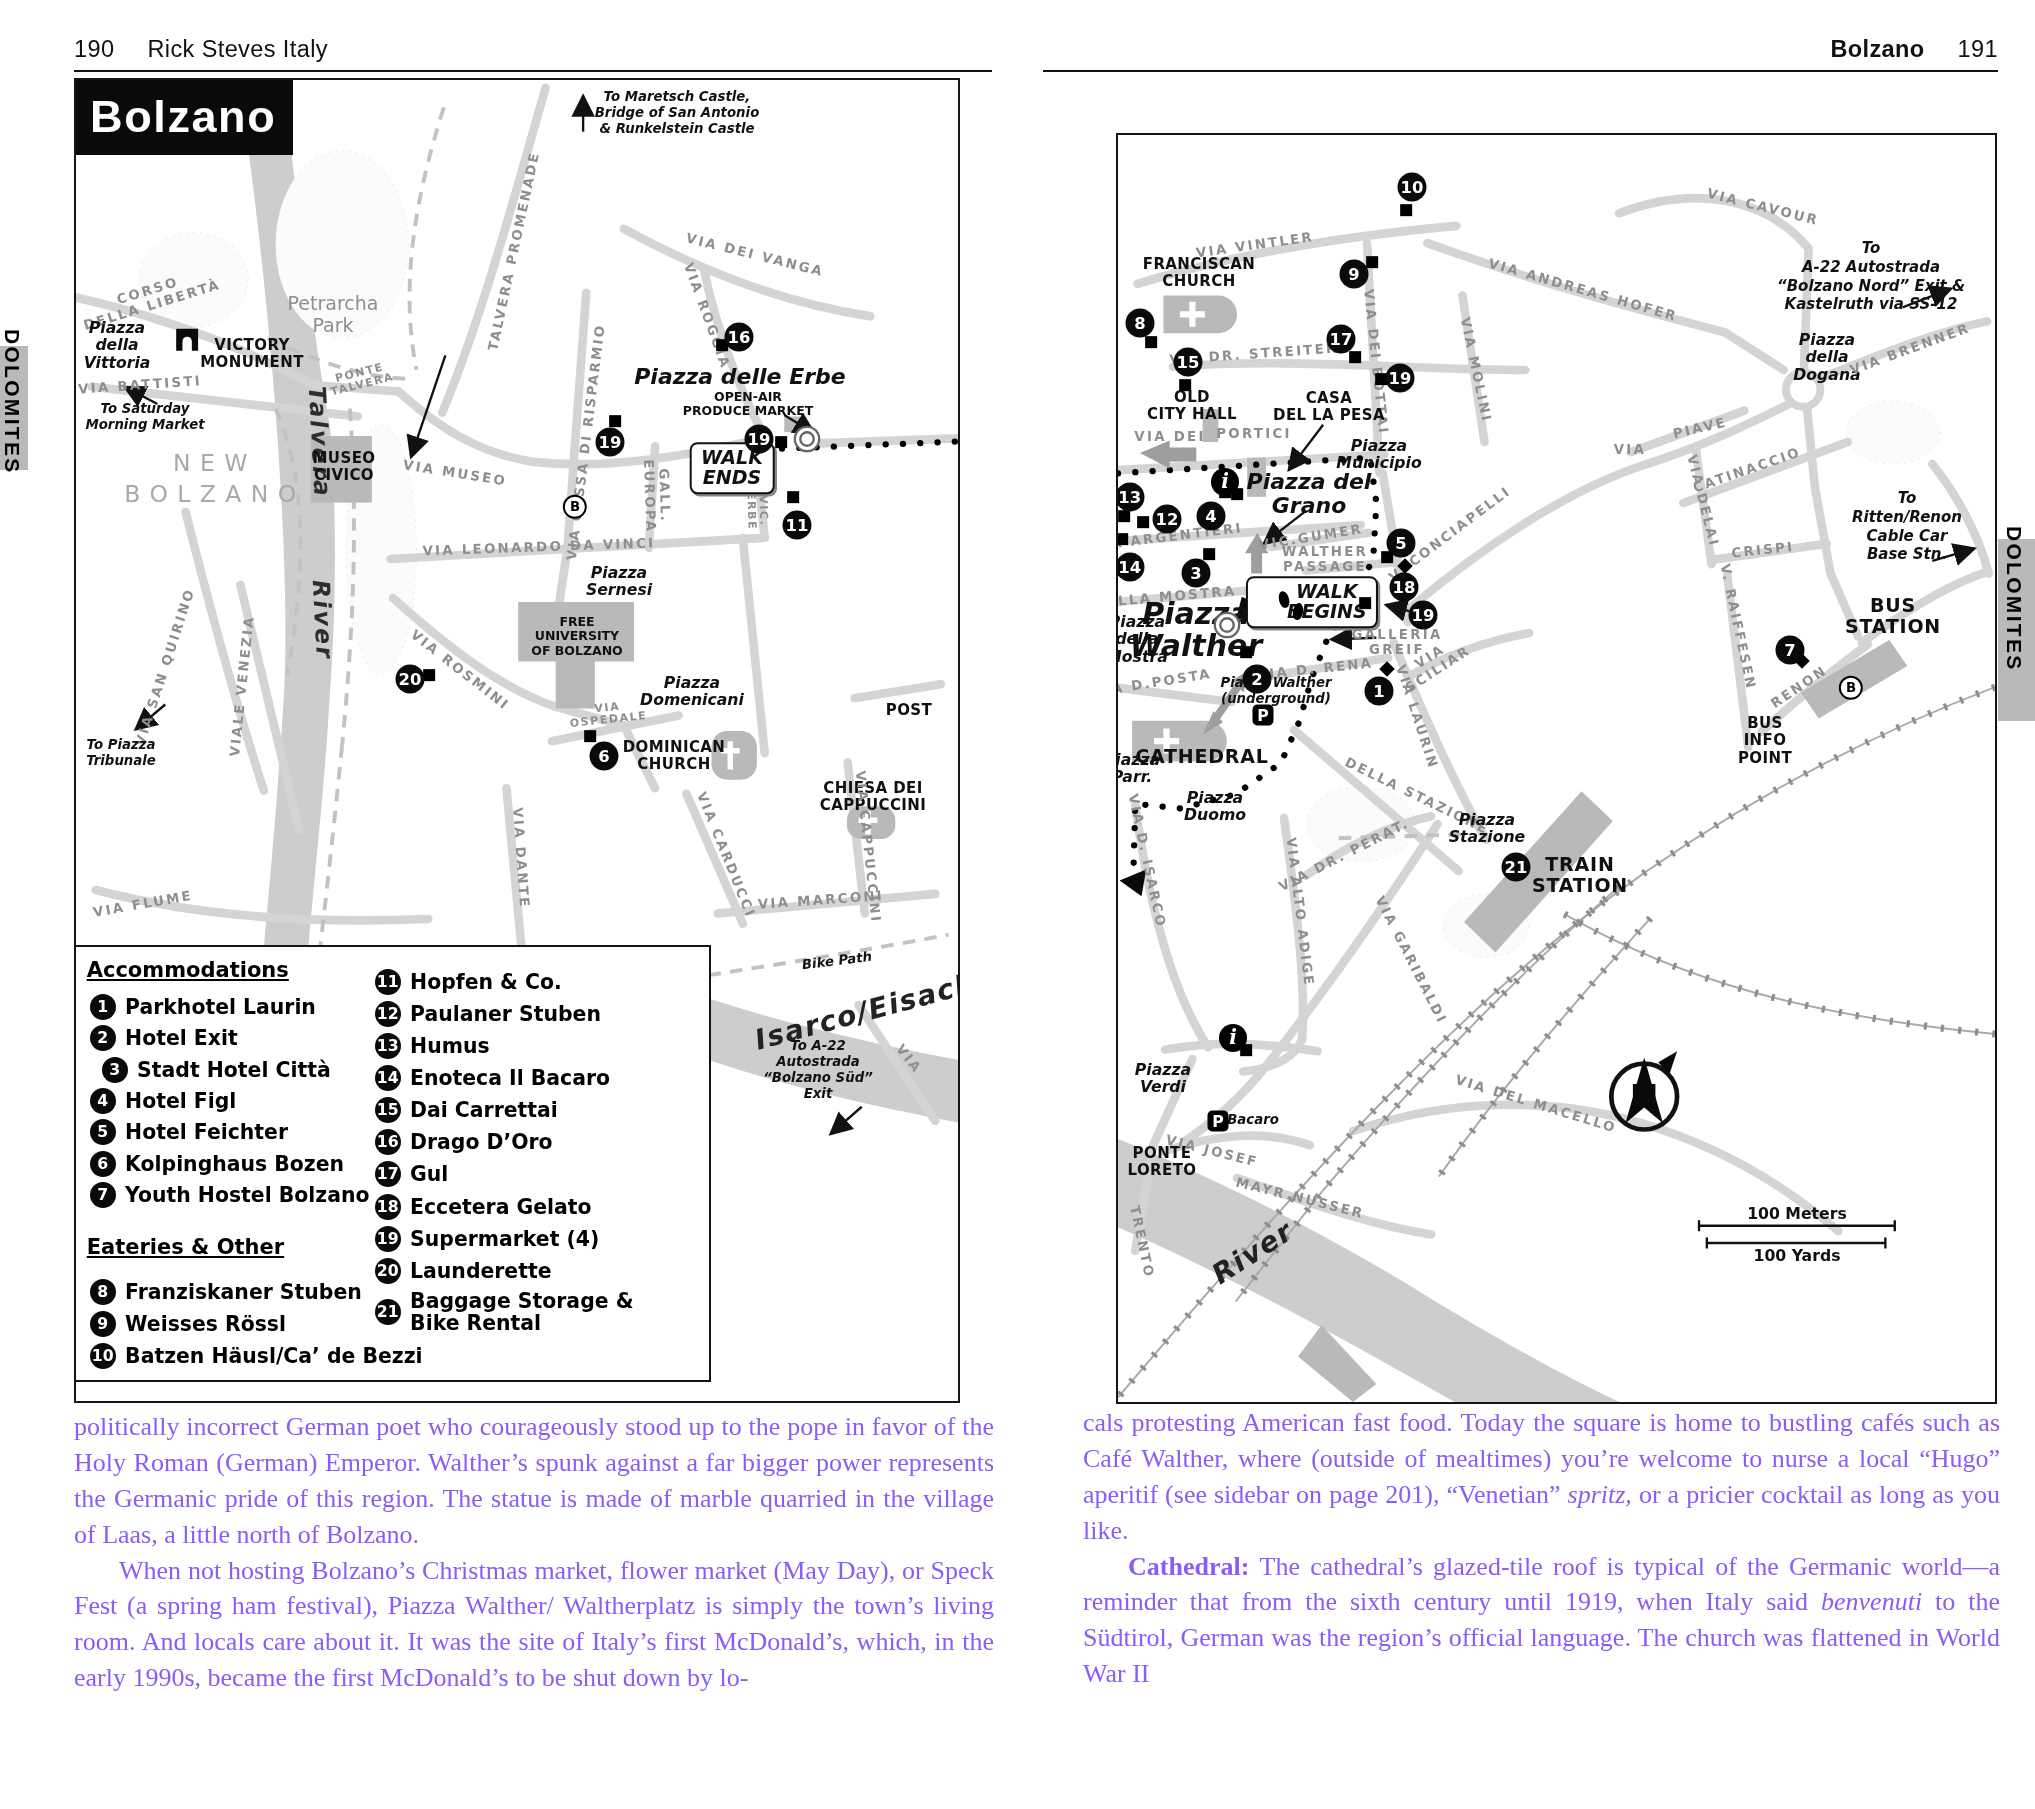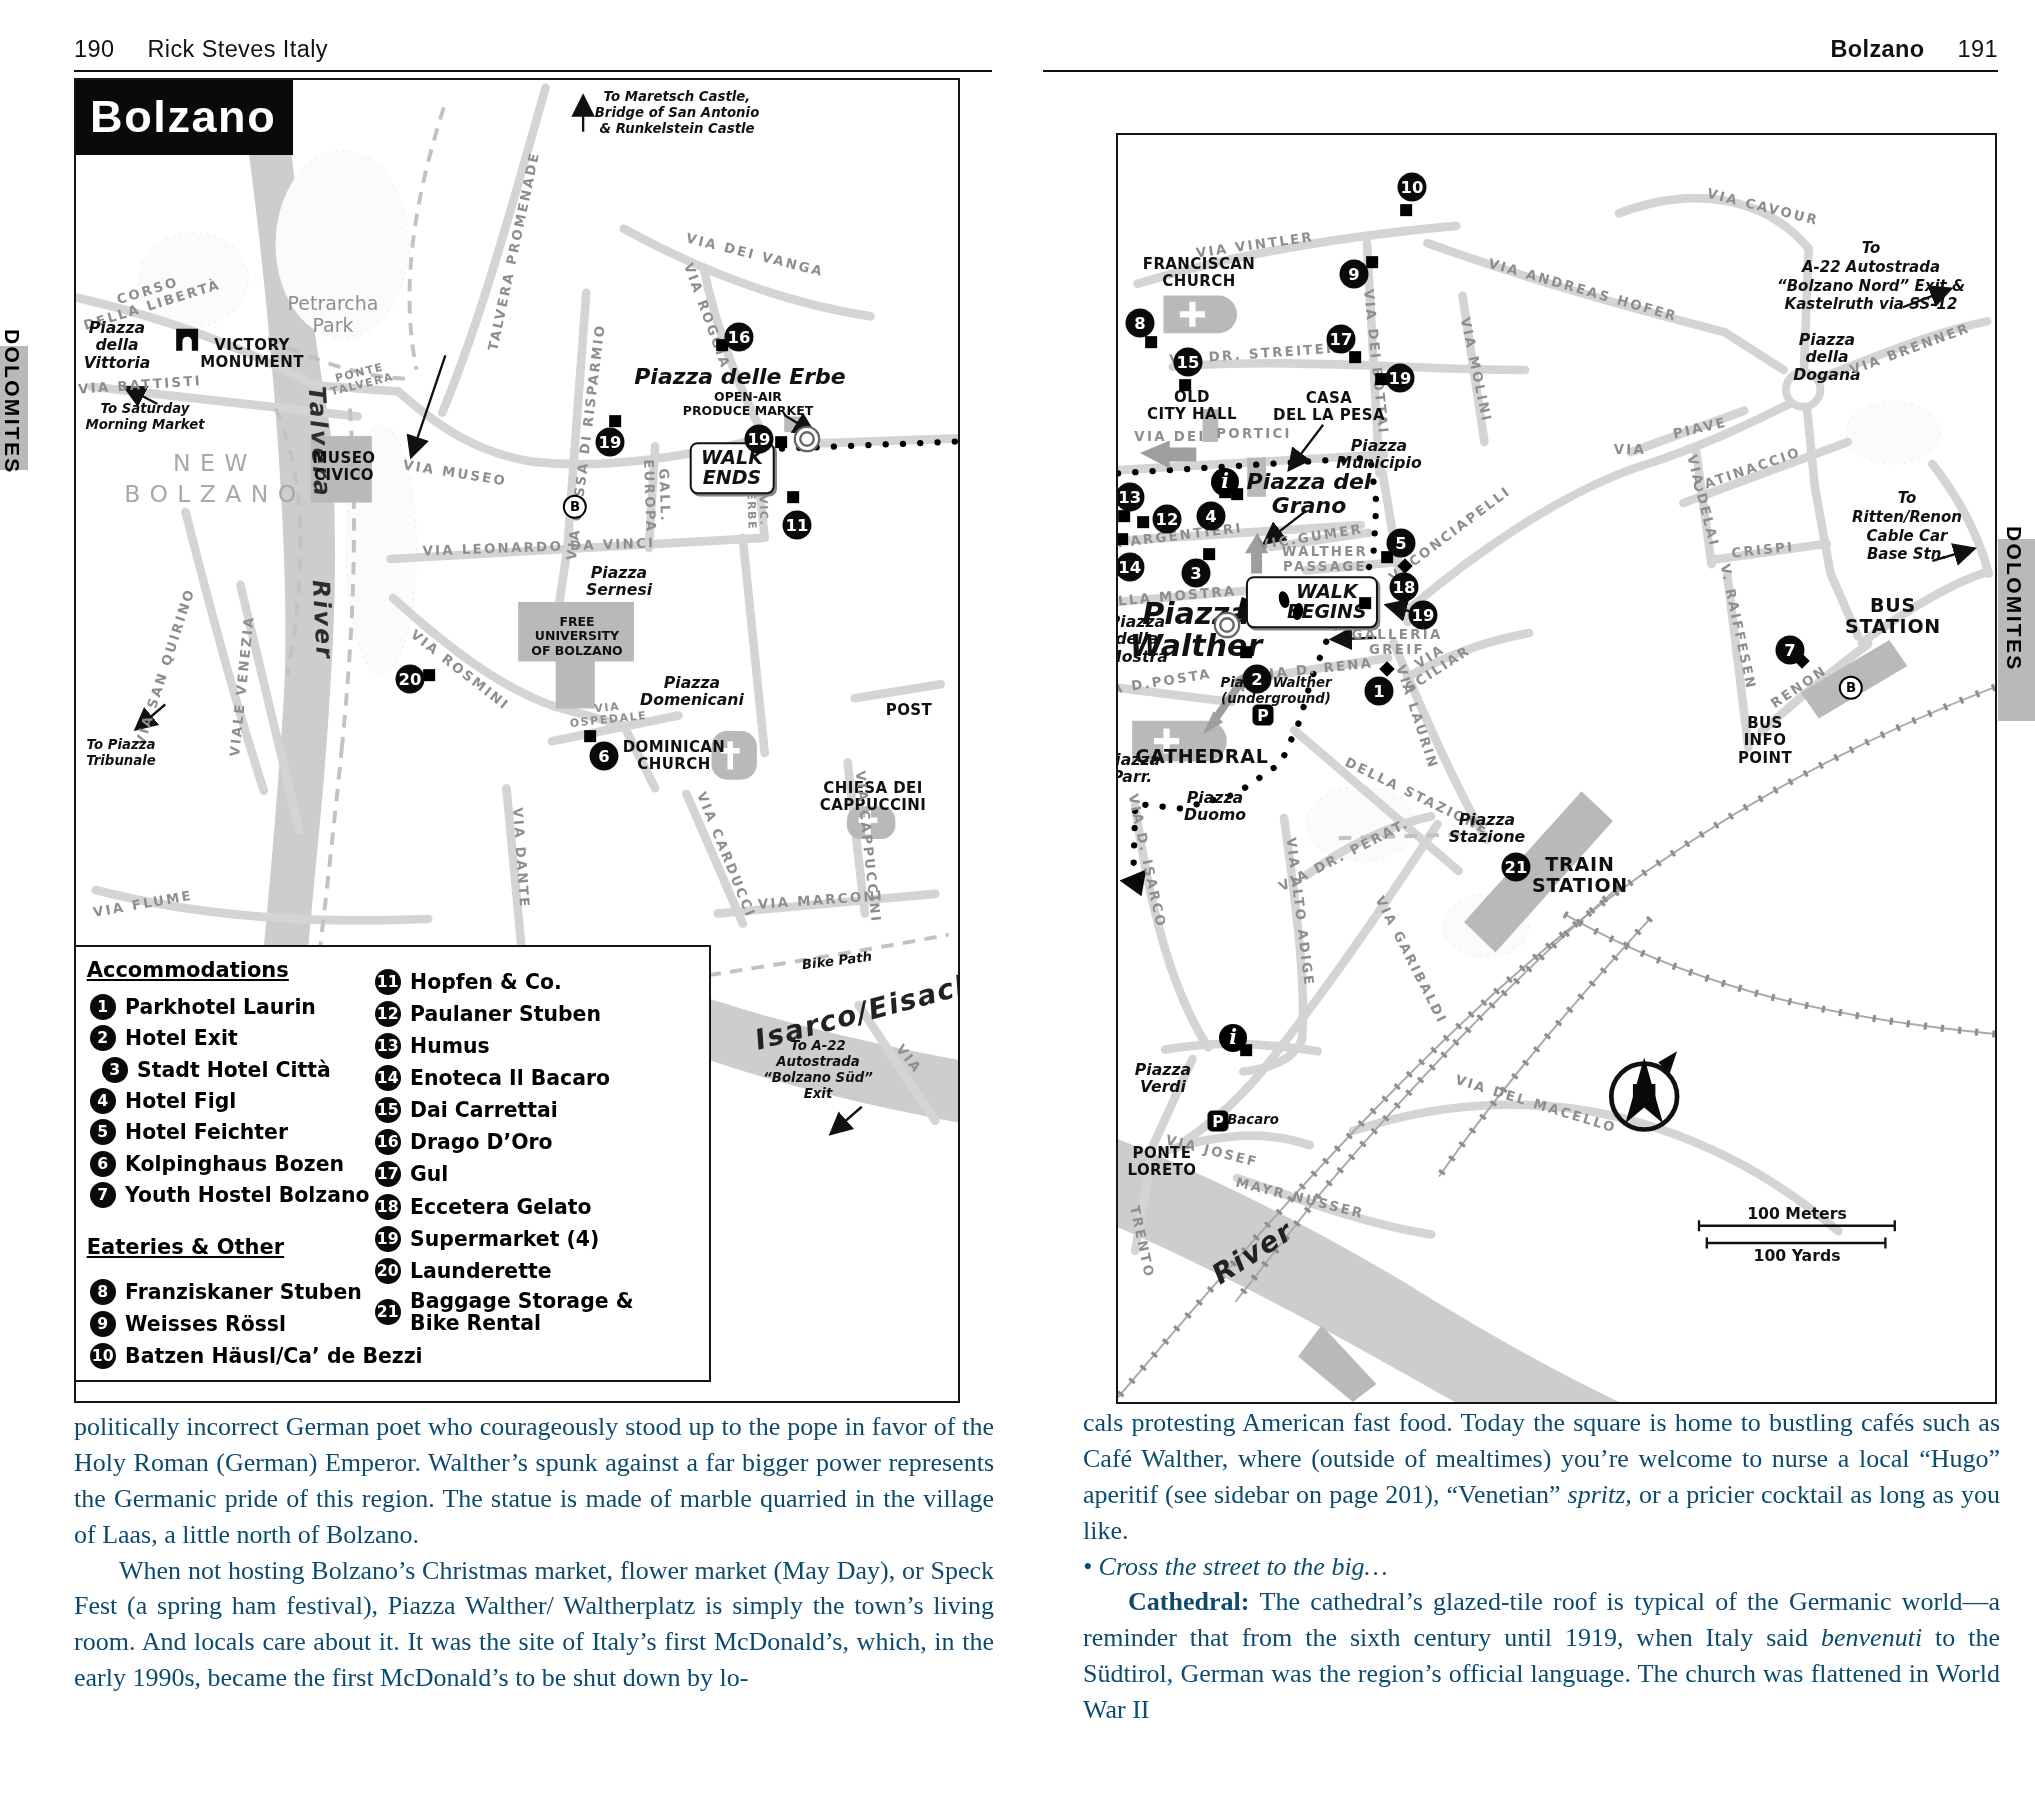--- a/index.html
+++ b/index.html
@@ -54,21 +54,21 @@
   .rings{position:absolute;width:22px;height:22px;border-radius:50%;background:#fff;
     box-shadow:inset 0 0 0 3.1px #fff,inset 0 0 0 5.5px #666,0 0 0 2.3px #666;transform:translate(-50%,-50%);z-index:4;}
   
   .legend{position:absolute;background:#fff;border:2.3px solid #151515;z-index:9;}
   .leg-h{position:absolute;font:700 21px/1 "DejaVu Sans",sans-serif;text-decoration:underline;color:#000;}
   .leg-row{position:absolute;height:27px;}
   .leg-n{display:inline-block;width:26px;height:26px;border-radius:50%;background:#0a0a0a;color:#fff;
     font:700 15.7px/26px "DejaVu Sans",sans-serif;text-align:center;vertical-align:middle;}
   .leg-t{display:inline-block;margin-left:9.4px;font:700 20.4px/1.1 "DejaVu Sans",sans-serif;color:#000;vertical-align:middle;white-space:normal;}
   
-  .bodycol{position:absolute;font:400 26px/1.38 "Liberation Serif",serif;color:#0c4a6e;text-align:justify;}
+  .bodycol{position:absolute;font:400 26px/1.38 "Liberation Serif",serif;color:#8b5cf6;text-align:justify;}
   .bodycol p{margin:0;}
   .bodycol p.indent{text-indent:45px;}
   .bodycol .b{font-weight:700;}
   .bodycol .i{font-style:italic;}
 </style>
 </head>
 <body>
 
 <div class="runhead" style="left:74px;">
   <span class="pgnum">190</span><span class="booktitle">Rick Steves Italy</span>
@@ -490,16 +490,15 @@
       <div class="pk" style="left: 145px; top: 580px;">P</div>
       <div class="pk" style="left: 100px; top: 986px;">P</div>
       <div class="rings" style="left: 109px; top: 490px;"></div>
     </div>
   <div class="foot" style="left:161px;top:456px;transform:rotate(-14deg);"></div>
   <div class="foot" style="left:175px;top:468px;transform:rotate(10deg);"></div>
 </div>
 
 <div class="bodycol" id="body-right" style="left:1083px;top:1405px;width:917px;">
     <p><span class="">cals protesting American fast food. Today the square is home to bustling cafés such as Café Walther, where (outside of mealtimes) you’re welcome to nurse a local “Hugo” aperitif (see sidebar on page 201), “Venetian” </span><span class="i">spritz,</span><span class=""> or a pricier cocktail as long as you like.</span></p>
-    <p><span class="i">• Cross the street to the big…</span></p>
     <p class="indent"><span class="b ">Cathedral: </span><span class="">The cathedral’s glazed-tile roof is typical of the Germanic world—a reminder that from the sixth century until 1919, when Italy said </span><span class="i">benvenuti</span><span class=""> to the Südtirol, German was the region’s official language. The church was flattened in World War II</span></p>
   </div>
 
 
 </body></html>

